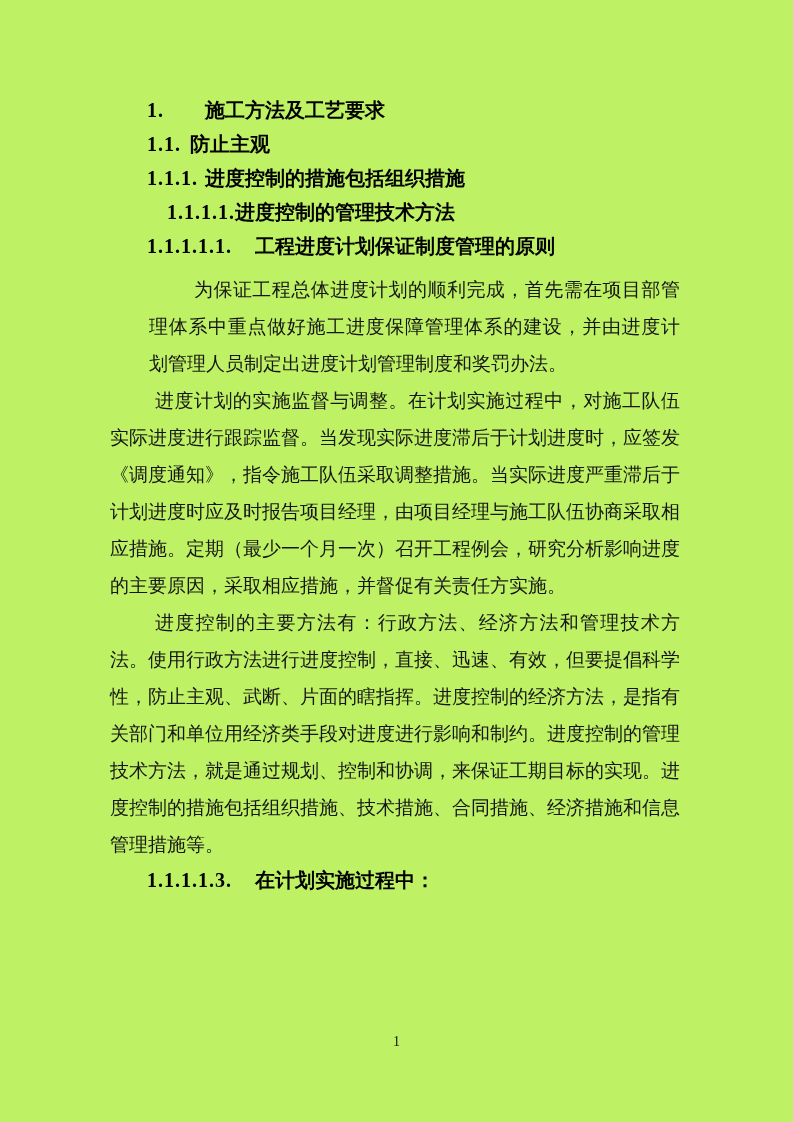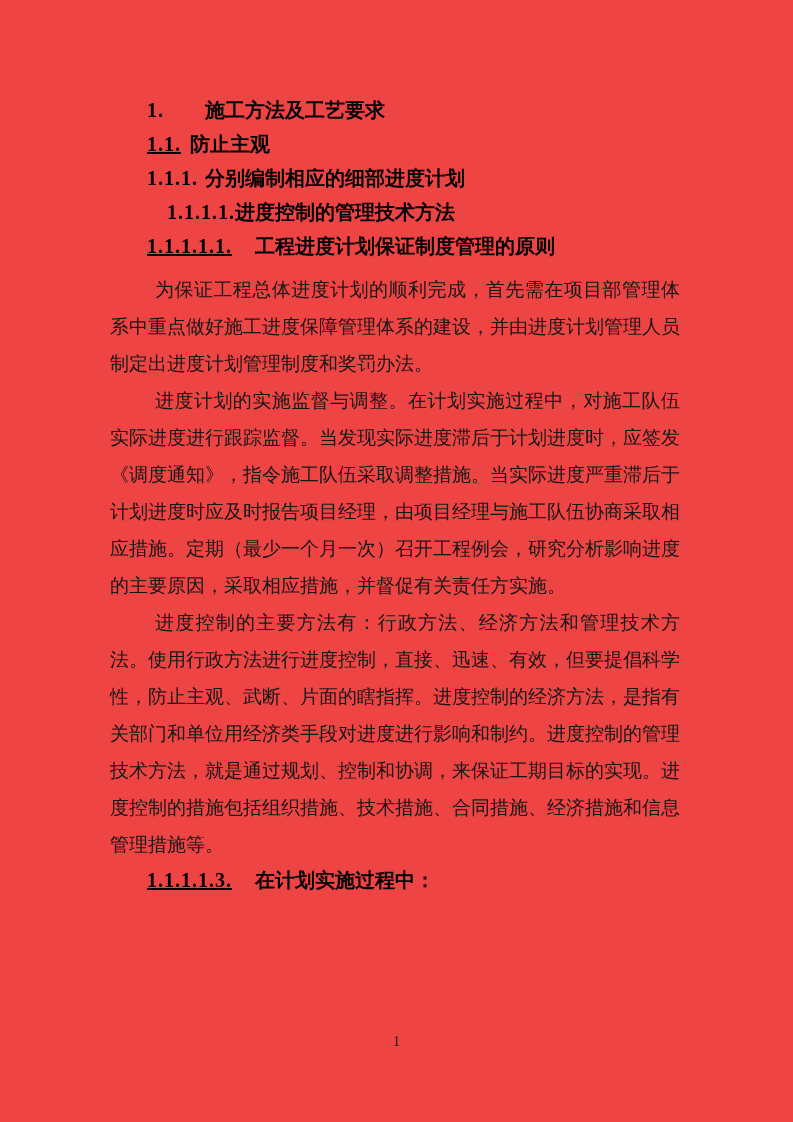--- a/index.html
+++ b/index.html
@@ -1,20 +1,20 @@
 <!DOCTYPE html>
 <html><head>
 <meta charset="utf-8">
 <style>
   html, body { margin: 0; padding: 0; background: #ffffff; }
   .page {
     position: relative;
     width: 793px;
     height: 1122px;
-    background: #ef4444;
+    background: #bef264;
     font-family: "Liberation Serif", "DejaVu Serif", serif;
     color: #161616;
     overflow: hidden;
   }
   .content {
     position: absolute;
     left: 110px;
     top: 93px;
     width: 570px;
   }
@@ -22,36 +22,36 @@
     font-weight: bold;
     color: #000000;
     font-size: 20px;
     line-height: 34px;
     margin: 0 0 0 37px;
     white-space: nowrap;
     font-family: "Liberation Serif", "DejaVu Serif", serif;
   }
   .hnum { display: inline-block; letter-spacing: 1px; }
   .hn-l1 { width: 58px; }
-  .hn-l2 { width: 43px; text-decoration: underline; }
+  .hn-l2 { width: 43px; }
   .hn-l3 { width: 58px; }
   .hn-l4 { width: 88px; text-align: right; }
-  .hn-l5 { width: 108px; text-decoration: underline; }
+  .hn-l5 { width: 108px; }
   .para {
     font-size: 19px;
     line-height: 37px;
     text-align: justify;
     text-justify: inter-character;
     text-indent: 45px;
     margin: 0;
     color: #161616;
     word-break: normal;
     overflow-wrap: anywhere;
   }
-  .mt8 { margin-top: 8px; }
+  .mt8 { margin-top: 8px; margin-left: 39px; }
   .mt3 { margin-top: 3px; }
   .footer {
     position: absolute;
     top: 1032px;
     left: 0;
     width: 100%;
     text-align: center;
     font-size: 14px;
     line-height: 20px;
     color: #111111;
@@ -65,21 +65,21 @@
 
     <div class="heading">
       <span class="hnum hn-l1">1.</span><span class="htitle">施工方法及工艺要求</span>
     </div>
 
     <div class="heading">
       <span class="hnum hn-l2">1.1.</span><span class="htitle">防止主观</span>
     </div>
 
     <div class="heading">
-      <span class="hnum hn-l3">1.1.1.</span><span class="htitle">分别编制相应的细部进度计划</span>
+      <span class="hnum hn-l3">1.1.1.</span><span class="htitle">进度控制的措施包括组织措施</span>
     </div>
 
     <div class="heading">
       <span class="hnum hn-l4">1.1.1.1.</span><span class="htitle">进度控制的管理技术方法</span>
     </div>
 
     <div class="heading">
       <span class="hnum hn-l5">1.1.1.1.1.</span><span class="htitle">工程进度计划保证制度管理的原则</span>
     </div>
 

